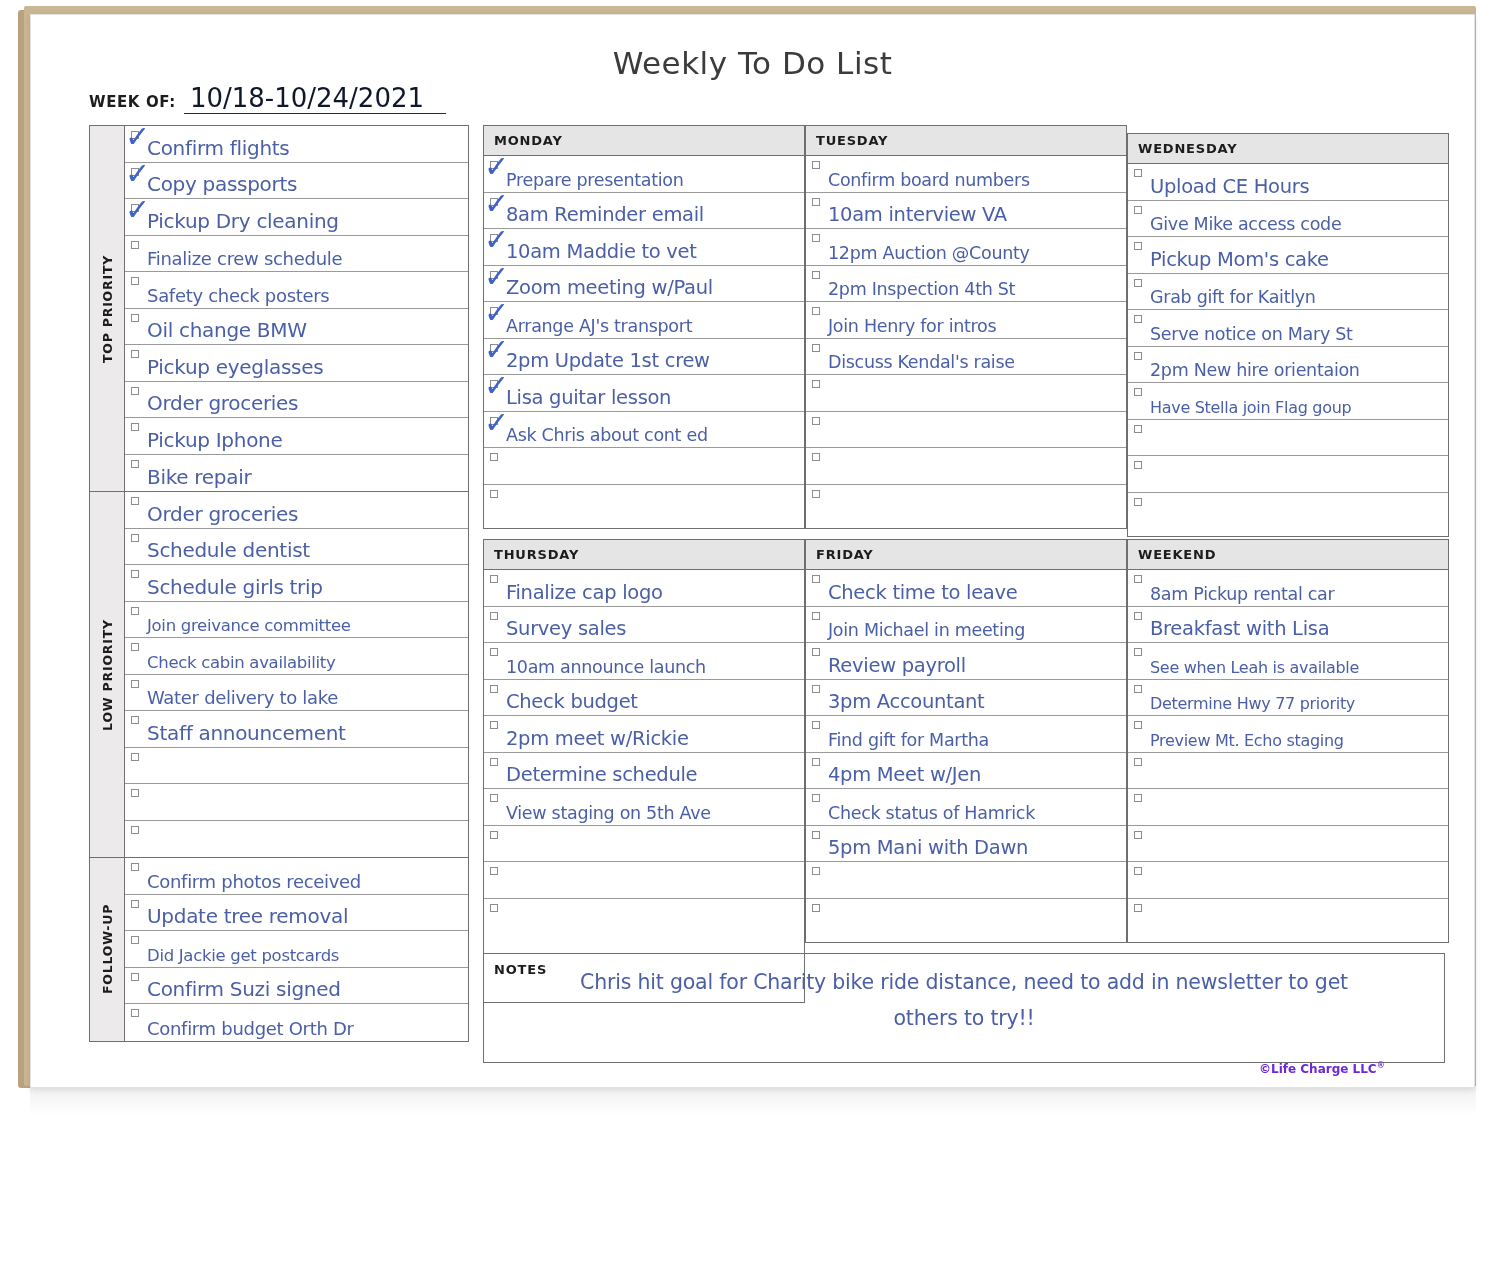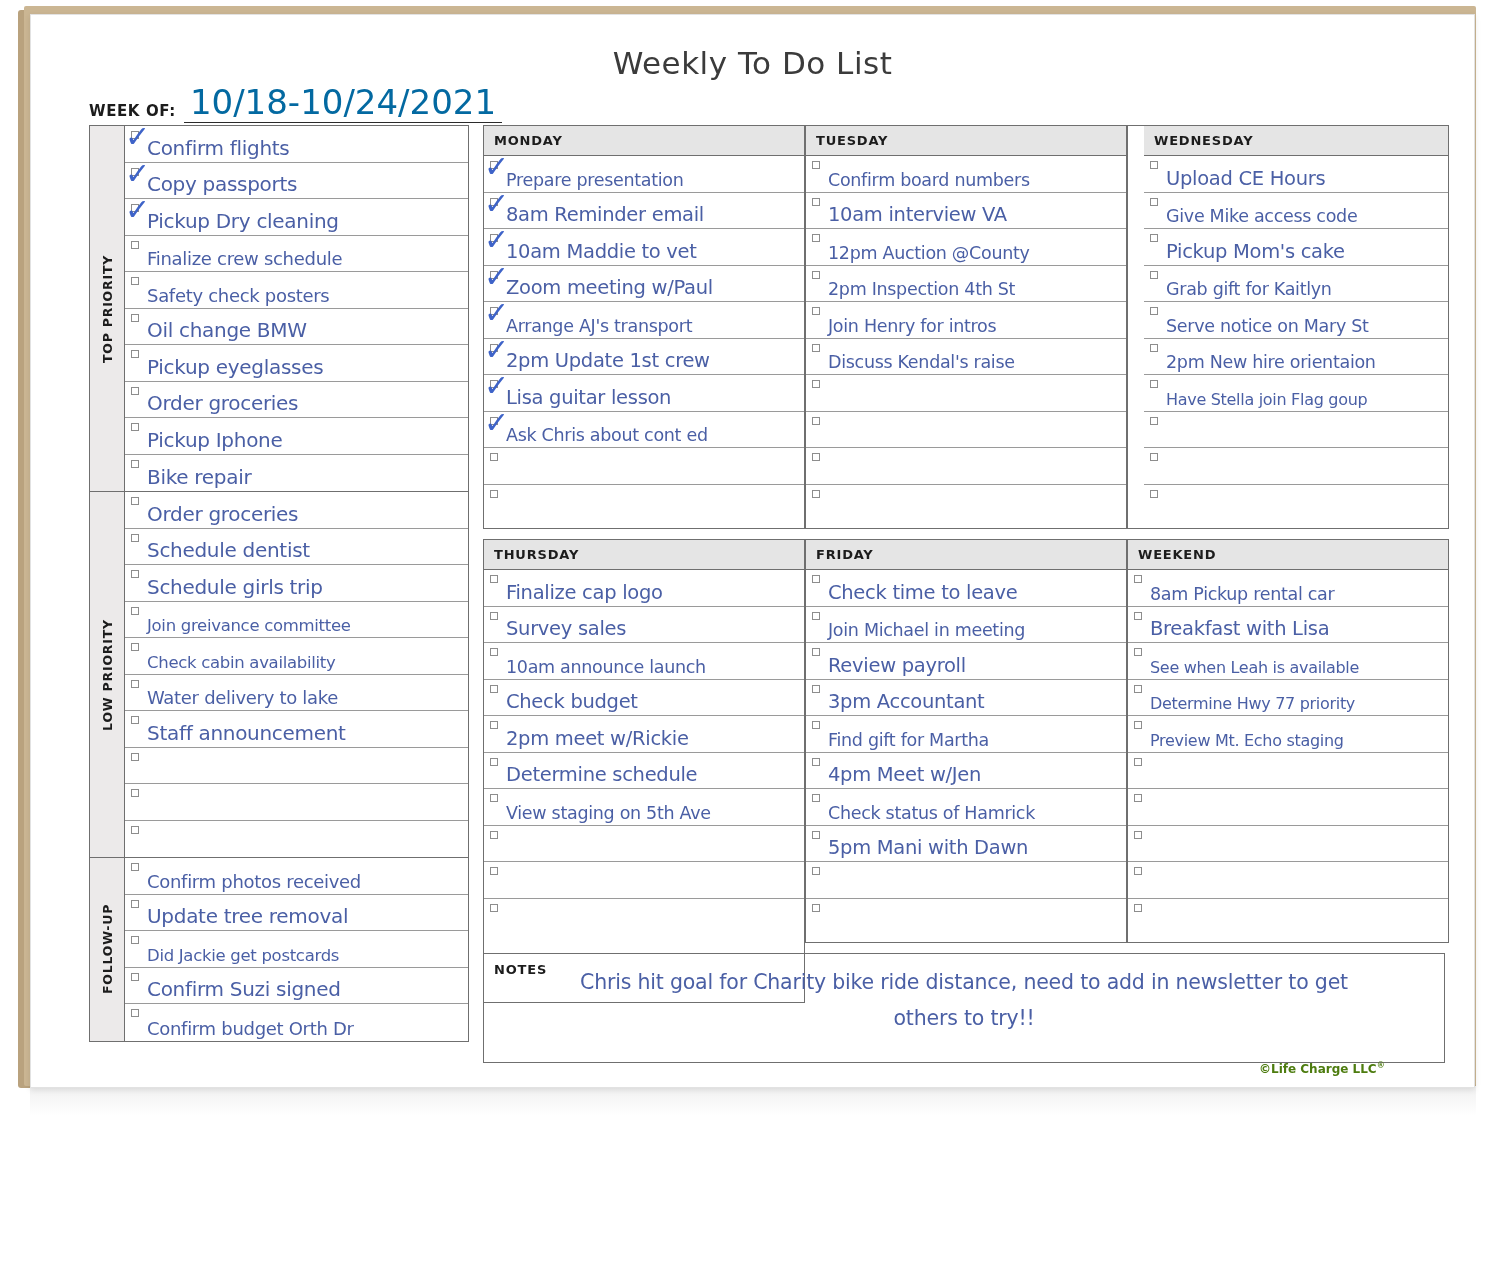--- a/index.html
+++ b/index.html
@@ -72,22 +72,22 @@
     font-weight: bold;
     color: #1c1c1c;
     letter-spacing: 0.6px;
     padding-bottom: 3px;
   }
   #week-of-value {
     margin-left: 8px;
     min-width: 250px;
     border-bottom: 1.5px solid #2b2b2b;
     font-family: "DejaVu Sans", sans-serif;
-    font-size: 34px;
-    color: #0369a1;
+    font-size: 26px;
+    color: #0f172a;
     padding: 0 6px 1px 6px;
     line-height: 1.05;
   }
 
   
   #left-col {
     position: absolute;
     left: 58px; top: 110px;
     width: 380px;
     border: 1.3px solid #6f6f6f;
@@ -208,21 +208,21 @@
     font-size: 20.5px;
     letter-spacing: -0.2px;
   }
   #notes-line-1 { top: 16px; }
   #notes-line-2 { top: 52px; }
 
   #brand {
     position: absolute;
     left: 1228px; top: 1046px;
     font-size: 12px;
-    color: #4d7c0f;
+    color: #6d28d9;
     font-weight: bold;
   }
   #brand .reg { font-size: 8px; vertical-align: super; }
 </style>
 </head>
 <body>
 
 <div id="board-scene">
   <div id="board-shadow"></div>
   <div id="board-edge"></div>
@@ -456,21 +456,21 @@
             <div class="line">
               <span class="cb"></span>
               <span class="txt "></span>
             </div>
             <div class="line">
               <span class="cb"></span>
               <span class="txt "></span>
             </div>
           </div>
         </div>
-        <div class="day-block" style="left: 644px; top: 0px; width: 322px; height: 404px; padding-left: 16px;">
+        <div class="day-block" style="left: 644px; top: 8px; width: 322px; height: 404px;">
           <div class="day-head">WEDNESDAY</div>
           <div class="day-lines">
             <div class="line">
               <span class="cb"></span>
               <span class="txt ">Upload CE Hours</span>
             </div>
             <div class="line">
               <span class="cb"></span>
               <span class="txt sm">Give Mike access code</span>
             </div>

